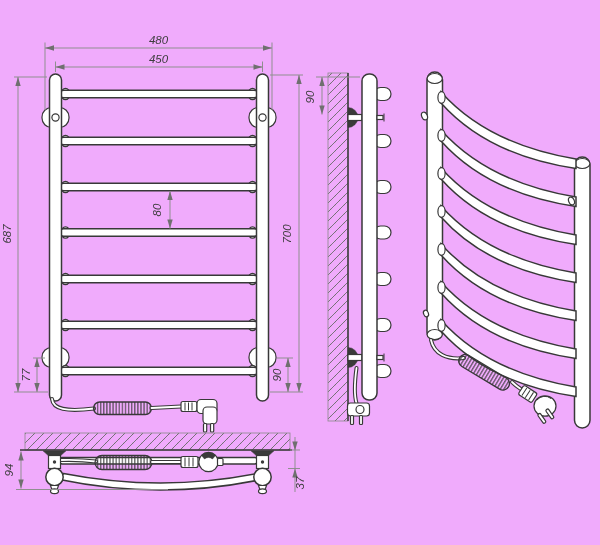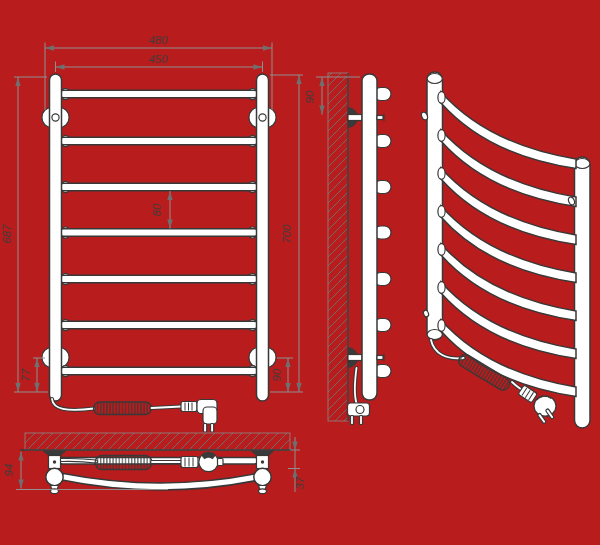--- a/index.html
+++ b/index.html
@@ -1,16 +1,16 @@
 <!DOCTYPE html>
 <html><head>
 <meta charset="utf-8">
 <style>
   html,body{margin:0;padding:0;background:#fff;}
-  .stage{width:600px;height:545px;background:#b91c1c;position:relative;overflow:hidden;}
+  .stage{width:600px;height:545px;background:#f0abfc;position:relative;overflow:hidden;}
   svg{display:block;}
   .cf {stroke:#383838;stroke-width:1.5;fill:#ffffff;}
   .cft{stroke:#383838;stroke-width:1.2;fill:#ffffff;}
   .dk {fill:#3a3a3a;stroke:#3a3a3a;stroke-width:0.5;}
   .dim{stroke:#8f8f8f;stroke-width:1;fill:none;}
   .arr{fill:#6f6f6f;stroke:none;}
   .lbl{font-family:"Liberation Sans",sans-serif;font-style:italic;font-size:11.5px;fill:#3d3d3d;}
   .cabA{stroke:#383838;stroke-width:4;fill:none;stroke-linecap:round;}
   .cabB{stroke:#ffffff;stroke-width:1.8;fill:none;stroke-linecap:round;}
   .thin{stroke:#383838;stroke-width:1;fill:none;}

